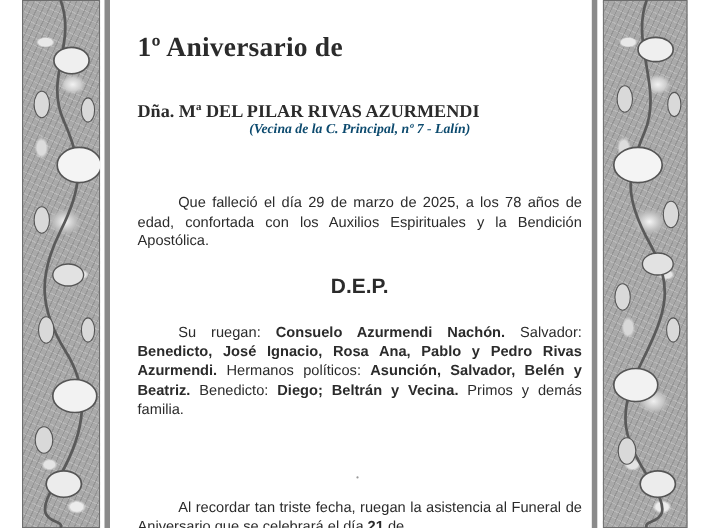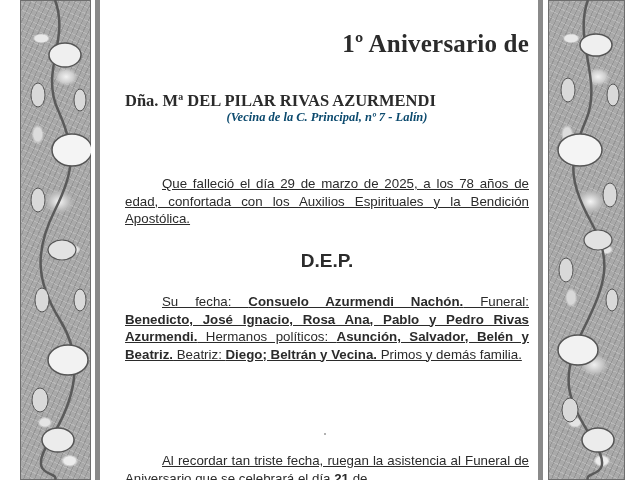--- a/index.html
+++ b/index.html
@@ -61,21 +61,21 @@
       left: 125px;
       width: 404px;
       top: 0;
       color: #2a2a2a;
     }
     .title {
       position: absolute;
       top: 30px;
       left: 0;
       width: 404px;
-      text-align: right;
+      text-align: left;
       font-family: "Liberation Serif", serif;
       font-weight: bold;
       font-size: 25px;
       letter-spacing: 0.2px;
       color: #2b2b2b;
     }
     .name {
       position: absolute;
       top: 91px;
       left: 0;
@@ -101,21 +101,20 @@
     .para {
       position: absolute;
       left: 0;
       width: 404px;
       font-family: "Liberation Sans", sans-serif;
       font-size: 13.3px;
       line-height: 17.5px;
       text-align: justify;
       text-indent: 37px;
       color: #2b2b2b;
-      text-decoration: underline;
     }
     .para b { font-weight: bold; }
     .p1 { top: 175px; }
     .dep {
       position: absolute;
       top: 250px;
       left: 0;
       width: 404px;
       text-align: center;
       font-family: "Liberation Sans", sans-serif;
@@ -178,19 +177,19 @@
 
   <div class="content">
     <div class="title">1º Aniversario de</div>
     <div class="name">Dña. Mª DEL PILAR RIVAS AZURMENDI</div>
     <div class="address">(Vecina de la C. Principal, nº 7 - Lalín)</div>
 
     <div class="para p1">Que falleció el día 29 de marzo de 2025, a los 78 años de edad, confortada con los Auxilios Espirituales y la Bendición Apostólica.</div>
 
     <div class="dep">D.E.P.</div>
 
-    <div class="para p2"><span>Su fecha: </span><b>Consuelo Azurmendi Nachón.</b><span> Funeral: </span><b>Benedicto, José Ignacio, Rosa Ana, Pablo y Pedro Rivas Azurmendi.</b><span> Hermanos políticos: </span><b>Asunción, Salvador, Belén y Beatriz.</b><span> Beatriz: </span><b>Diego; Beltrán y Vecina.</b><span> Primos y demás familia.</span></div>
+    <div class="para p2"><span>Su ruegan: </span><b>Consuelo Azurmendi Nachón.</b><span> Salvador: </span><b>Benedicto, José Ignacio, Rosa Ana, Pablo y Pedro Rivas Azurmendi.</b><span> Hermanos políticos: </span><b>Asunción, Salvador, Belén y Beatriz.</b><span> Benedicto: </span><b>Diego; Beltrán y Vecina.</b><span> Primos y demás familia.</span></div>
 
     <div class="dot"></div>
 
     <div class="para p3"><span>Al recordar tan triste fecha, ruegan la asistencia al Funeral de Aniversario que se celebrará el día </span><b>21</b><span> de</span></div>
   </div>
 </div>
 
 </body></html>

